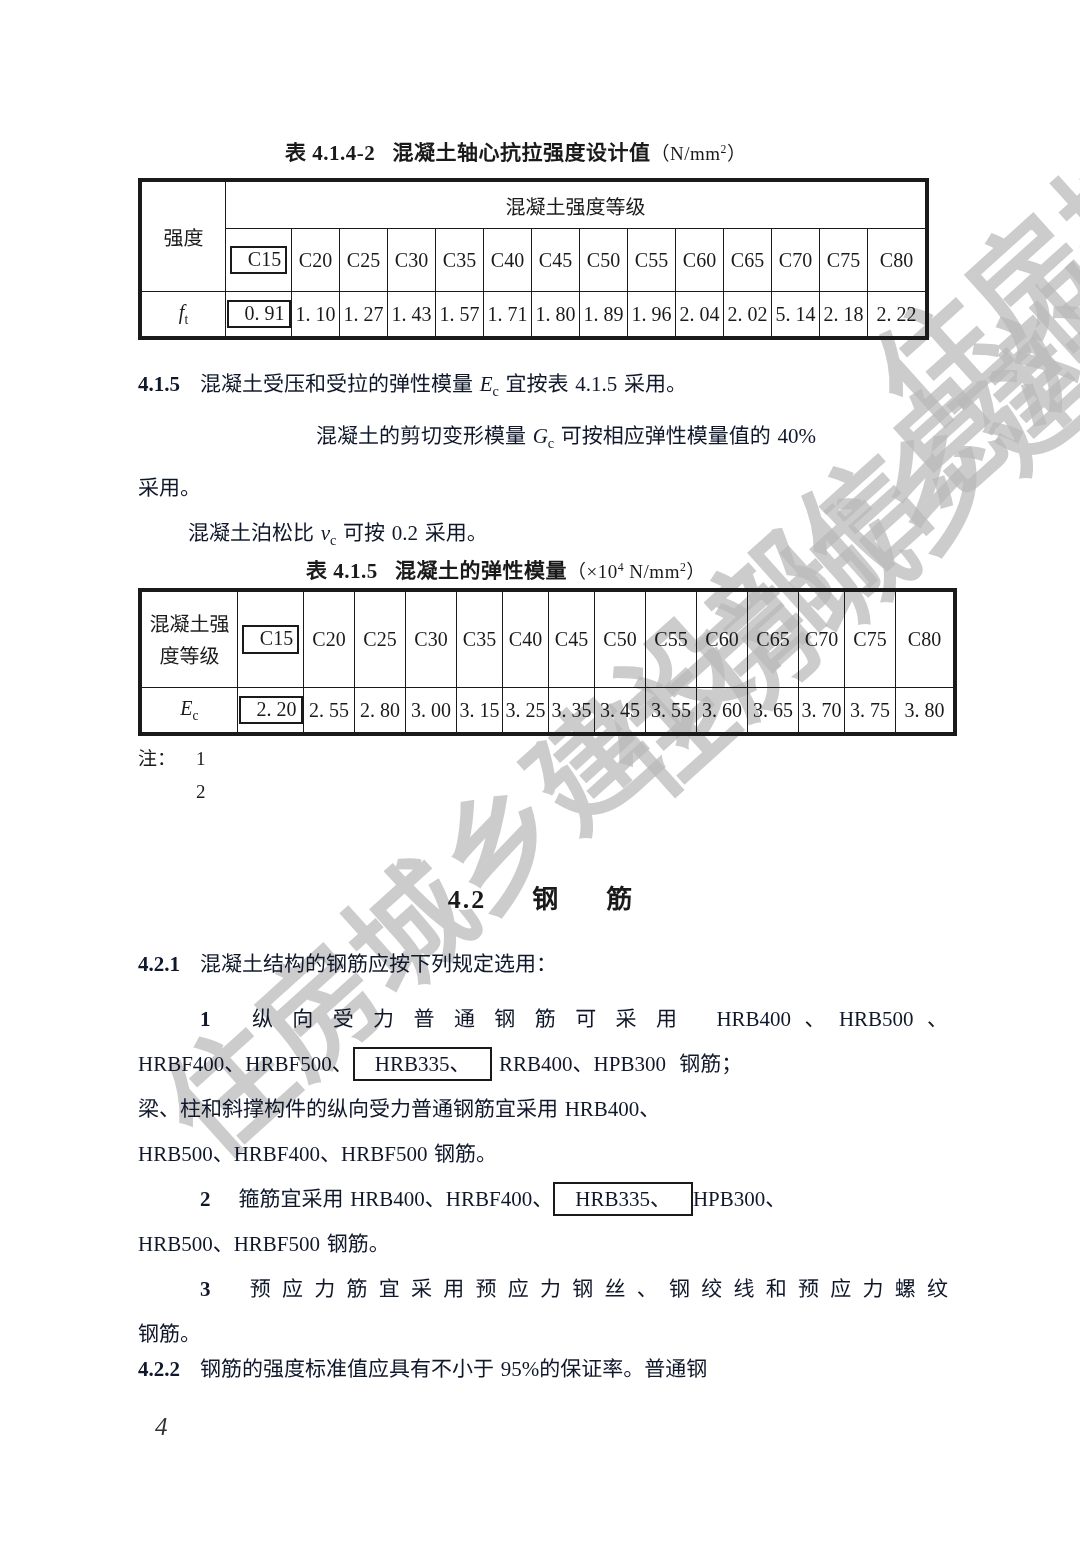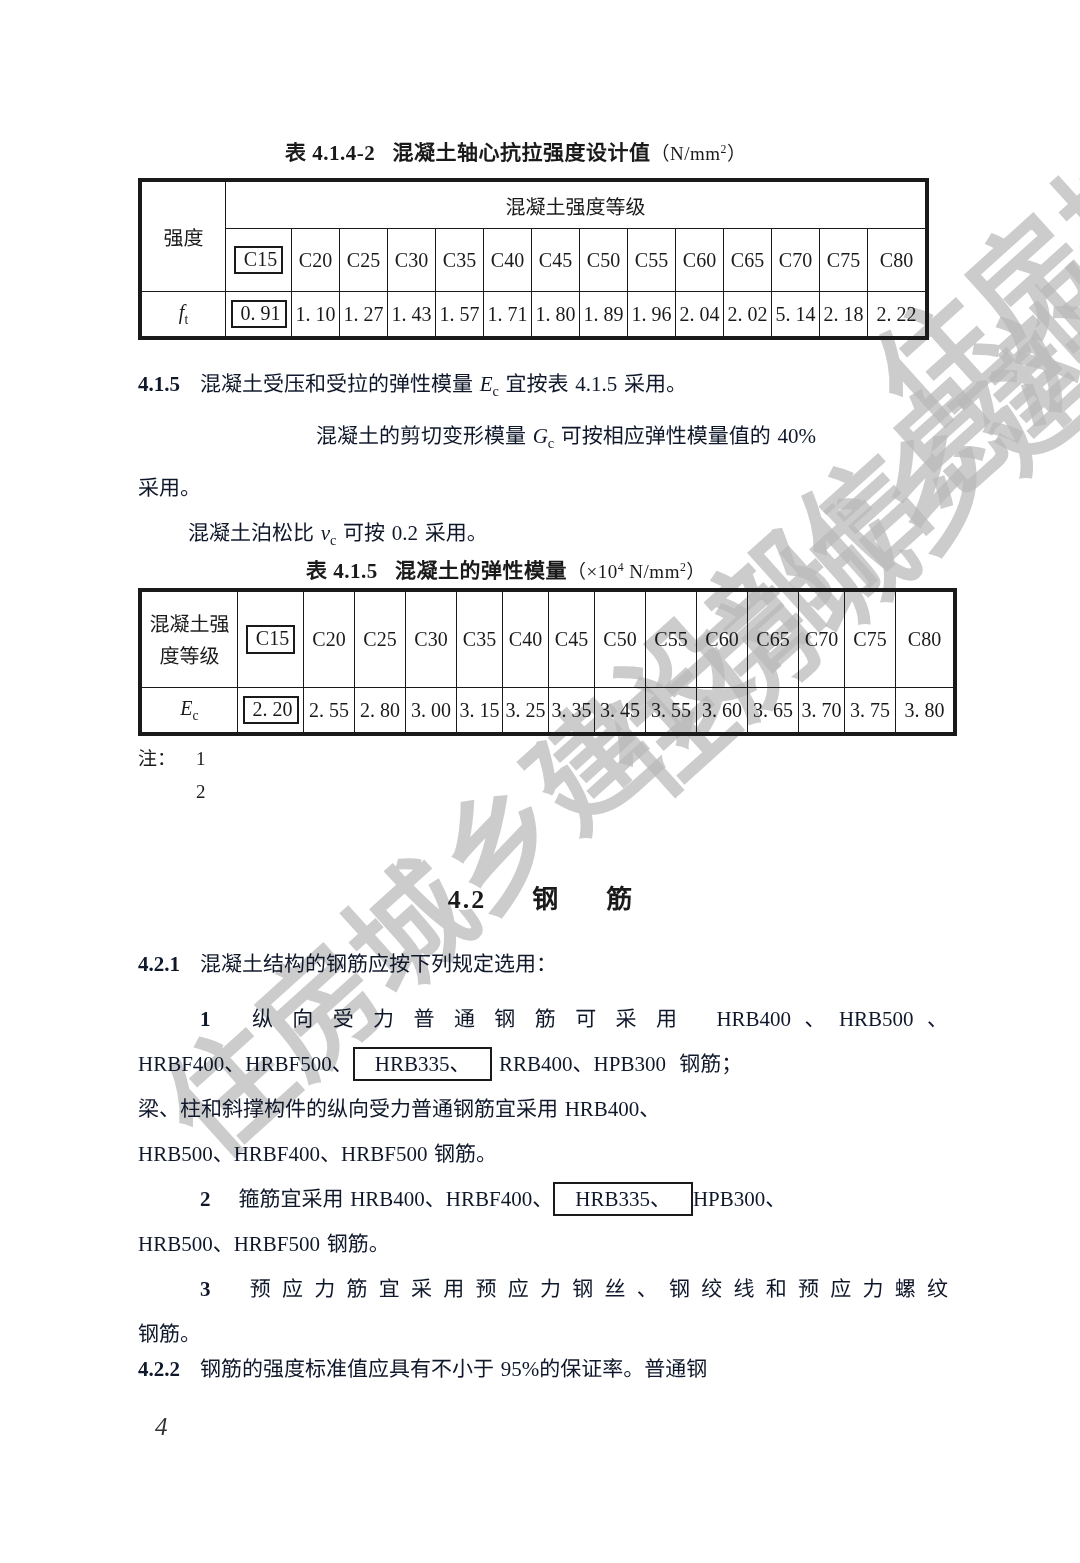--- a/index.html
+++ b/index.html
@@ -80,21 +80,21 @@
   .cjk { font-family: "DejaVu Sans", "Liberation Sans", sans-serif; }
 
   .hdr-span { font-size: 21px; height: 46px; }
   .row-label { font-size: 21px; }
   .grade-cell { height: 62px; }
   .val-cell { height: 44px; font-size: 19px; margin-left: 24px; }
 
   .boxed {
     display: inline-block;
     border: 2px solid #1a1a1a;
-    padding: 1px 4px 2px 8px;
+    padding: 1px 4px 2px 16px;
     line-height: 1.08;
   }
 
   
   .sym { font-style: italic; font-family: "Liberation Serif", serif; }
   .sub { font-size: .68em; vertical-align: sub; font-style: normal; }
 
   
   .para {
     font-size: 21px;

